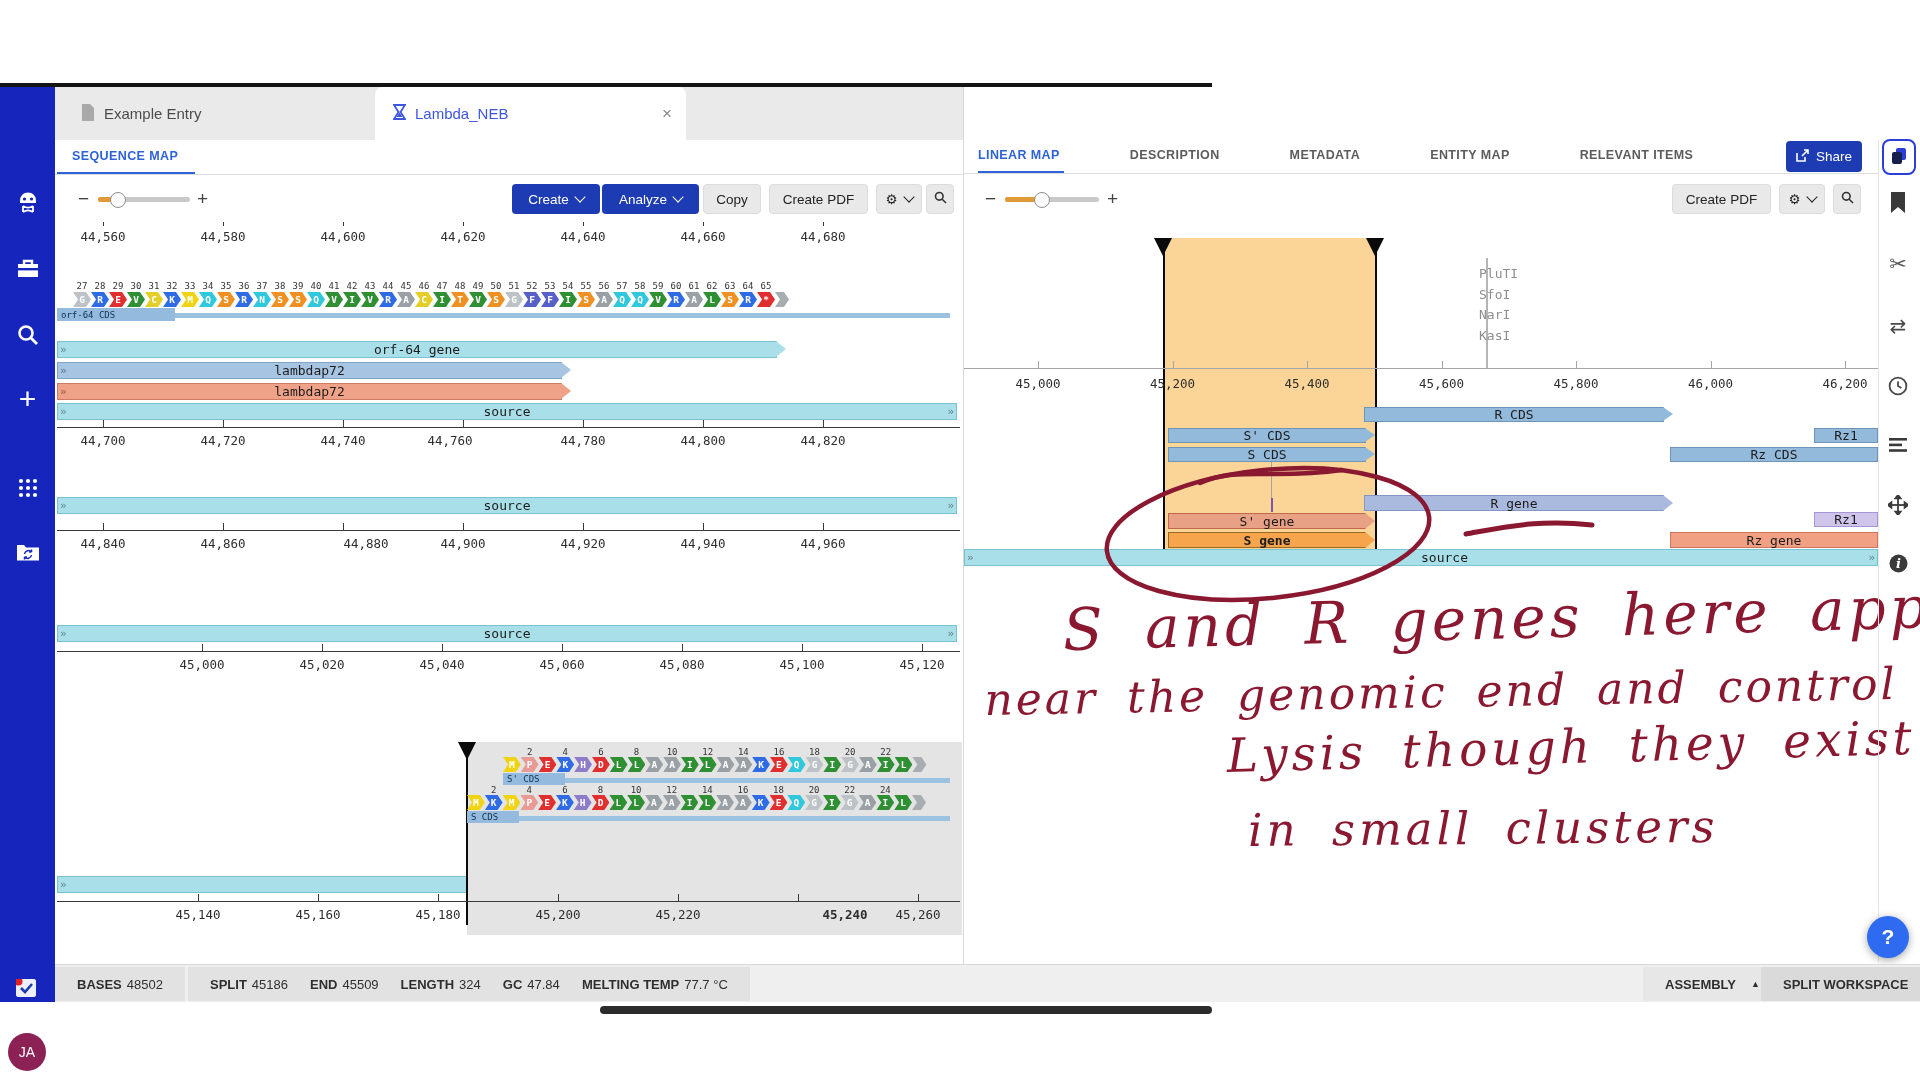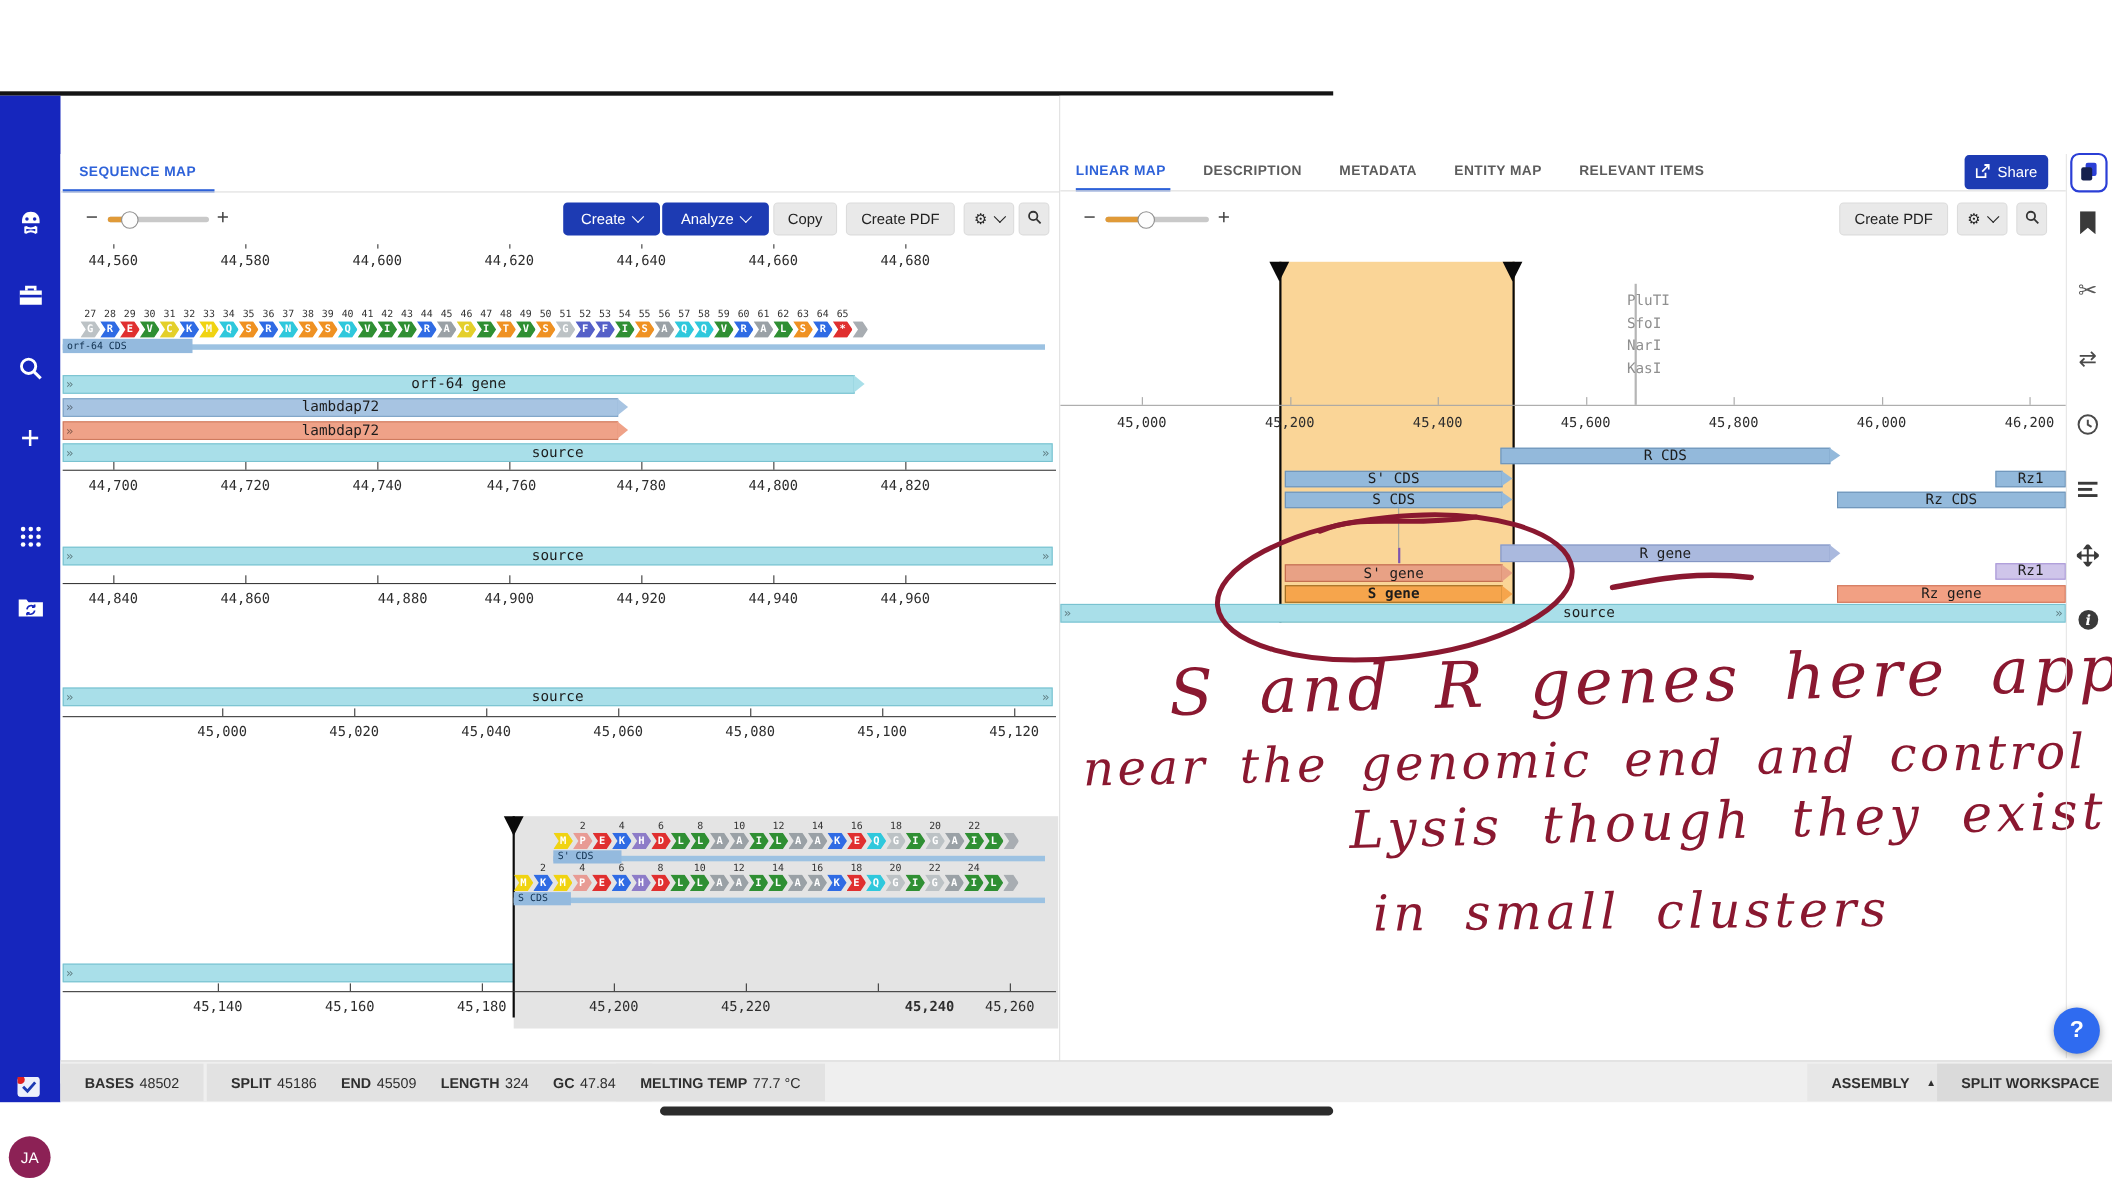--- a/index.html
+++ b/index.html
@@ -148,20 +148,36 @@
     <div id="task-ic" style="top:892px;">
       <svg width="20" height="18" viewBox="0 0 20 18">
           <rect x="0" y="0" width="20" height="18" rx="3" fill="#edf0fb"></rect>
           <path d="M5 9 l4 4 l7 -8" stroke="#1d3bb3" stroke-width="2.6" fill="none"></path>
           <circle cx="2.5" cy="2.5" r="4" fill="#e02121"></circle>
         </svg>
     </div>
     <div id="avatar" style="top:946px;">JA</div>
   </div>
 
+  <div id="tabstrip" class="abs">
+    <div class="doc-tab" id="tab1" style="left:8px;">
+      <span><svg width="14" height="17" viewBox="0 0 14 17">
+            <path d="M1 0 h8 l4 4 v13 h-12 z" fill="#a9a9a9"></path>
+          </svg></span>
+      <span>Example Entry</span>
+    </div>
+    <div class="doc-tab" id="tab2">
+      <span><svg width="13" height="16" viewBox="0 0 13 16">
+            <path d="M1 1 h11 l-4.5 7 L12 15 H1 l4.5 -7 z" fill="none" stroke="#3d56e0" stroke-width="1.8"></path>
+            <path d="M3.5 13 h6 l-3 -4.5 z" fill="#3d56e0"></path>
+          </svg></span>
+      <span>Lambda_NEB</span>
+      <span class="close">×</span>
+    </div>
+  </div>
 
   <div id="left-panel" class="abs">
     <div class="panel-tabrow" style="left:17px;top:9px;">
       <span class="ptab active">SEQUENCE MAP</span>
     </div>
     <div class="tab-underline" style="left:2px;top:32px;width:138px;"></div>
     <div class="tab-border" style="left:0;top:34px;width:908px;"></div>
 
     <div class="zoom-minus" style="left:23px;top:48px;">−</div>
     <div class="slider-track" style="left:43px;top:57px;width:92px;"></div>
@@ -337,21 +353,21 @@
         <div class="tick" style="left: 103px; top: 420px; height: 7px; background: rgb(58, 58, 58); position: absolute;"></div>
         <div class="tick" style="left: 223px; top: 420px; height: 7px; background: rgb(58, 58, 58); position: absolute;"></div>
         <div class="tick" style="left: 343px; top: 420px; height: 7px; background: rgb(58, 58, 58); position: absolute;"></div>
         <div class="tick" style="left: 463px; top: 420px; height: 7px; background: rgb(58, 58, 58); position: absolute;"></div>
         <div class="tick" style="left: 583px; top: 420px; height: 7px; background: rgb(58, 58, 58); position: absolute;"></div>
         <div class="tick" style="left: 703px; top: 420px; height: 7px; background: rgb(58, 58, 58); position: absolute;"></div>
         <div class="tick" style="left: 823px; top: 420px; height: 7px; background: rgb(58, 58, 58); position: absolute;"></div>
         <div class="ruler-label" style="left: 103px; top: 433px; position: absolute;">44,700</div>
         <div class="ruler-label" style="left: 223px; top: 433px; position: absolute;">44,720</div>
         <div class="ruler-label" style="left: 343px; top: 433px; position: absolute;">44,740</div>
-        <div class="ruler-label" style="left: 465px; top: 433px; position: absolute;">44,760</div>
+        <div class="ruler-label" style="left: 450px; top: 433px; position: absolute;">44,760</div>
         <div class="ruler-label" style="left: 583px; top: 433px; position: absolute;">44,780</div>
         <div class="ruler-label" style="left: 703px; top: 433px; position: absolute;">44,800</div>
         <div class="ruler-label" style="left: 823px; top: 433px; position: absolute;">44,820</div>
         <div class="ruler-line" style="left: 57px; top: 530px; width: 903px; background: rgb(58, 58, 58); position: absolute;"></div>
         <div class="tick" style="left: 103px; top: 523px; height: 7px; background: rgb(58, 58, 58); position: absolute;"></div>
         <div class="tick" style="left: 223px; top: 523px; height: 7px; background: rgb(58, 58, 58); position: absolute;"></div>
         <div class="tick" style="left: 343px; top: 523px; height: 7px; background: rgb(58, 58, 58); position: absolute;"></div>
         <div class="tick" style="left: 463px; top: 523px; height: 7px; background: rgb(58, 58, 58); position: absolute;"></div>
         <div class="tick" style="left: 583px; top: 523px; height: 7px; background: rgb(58, 58, 58); position: absolute;"></div>
         <div class="tick" style="left: 703px; top: 523px; height: 7px; background: rgb(58, 58, 58); position: absolute;"></div>
@@ -472,21 +488,21 @@
         <div class="ruler-label" style="left: 558px; top: 907px; position: absolute;">45,200</div>
         <div class="ruler-label" style="left: 678px; top: 907px; position: absolute;">45,220</div>
         <div class="ruler-label" style="left: 845px; top: 907px; position: absolute; font-weight: bold;">45,240</div>
         <div class="ruler-label" style="left: 918px; top: 907px; position: absolute;">45,260</div>
       </div>
   </div>
 
   <div id="divider" class="abs"></div>
 
   <div id="right-panel" class="abs">
-    <div class="panel-tabrow" style="left:14px;top:61px;display:flex;" id="rp-tabs">
+    <div class="panel-tabrow" style="left:14px;top:61px;display:flex;gap:36px;" id="rp-tabs">
       <span class="ptab active">LINEAR MAP</span>
       <span class="ptab">DESCRIPTION</span>
       <span class="ptab">METADATA</span>
       <span class="ptab">ENTITY MAP</span>
       <span class="ptab">RELEVANT ITEMS</span>
     </div>
     <div class="tab-underline" style="left:14px;top:84px;width:86px;"></div>
     <div class="tab-border" style="left:0;top:86px;width:914px;"></div>
 
     <div class="btn blue" style="left:822px;top:54px;width:76px;height:31px;">

